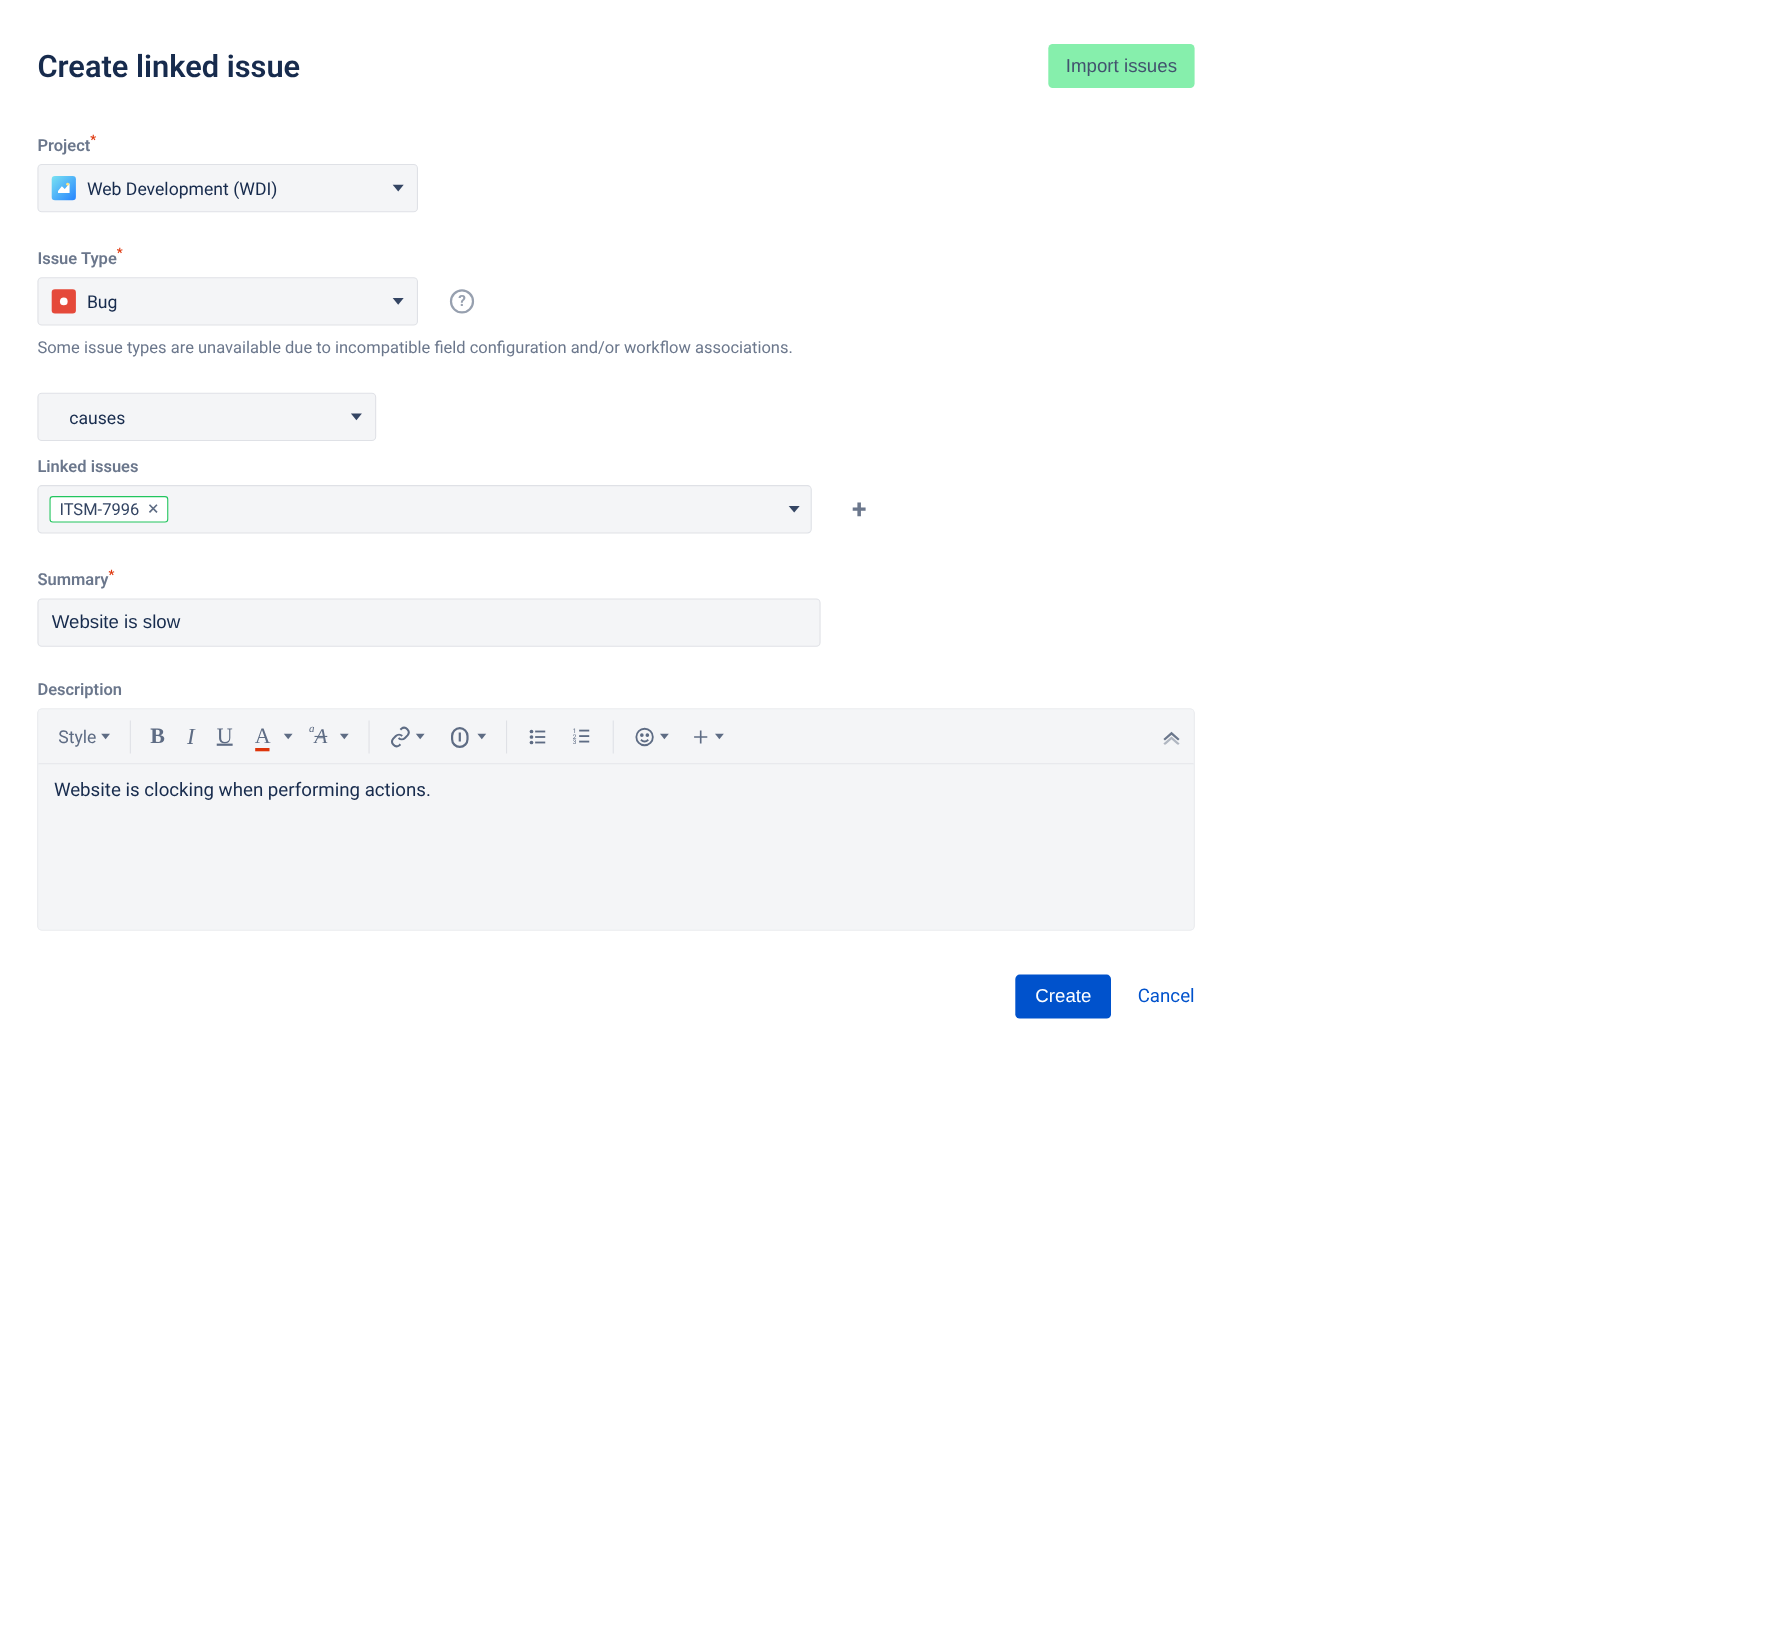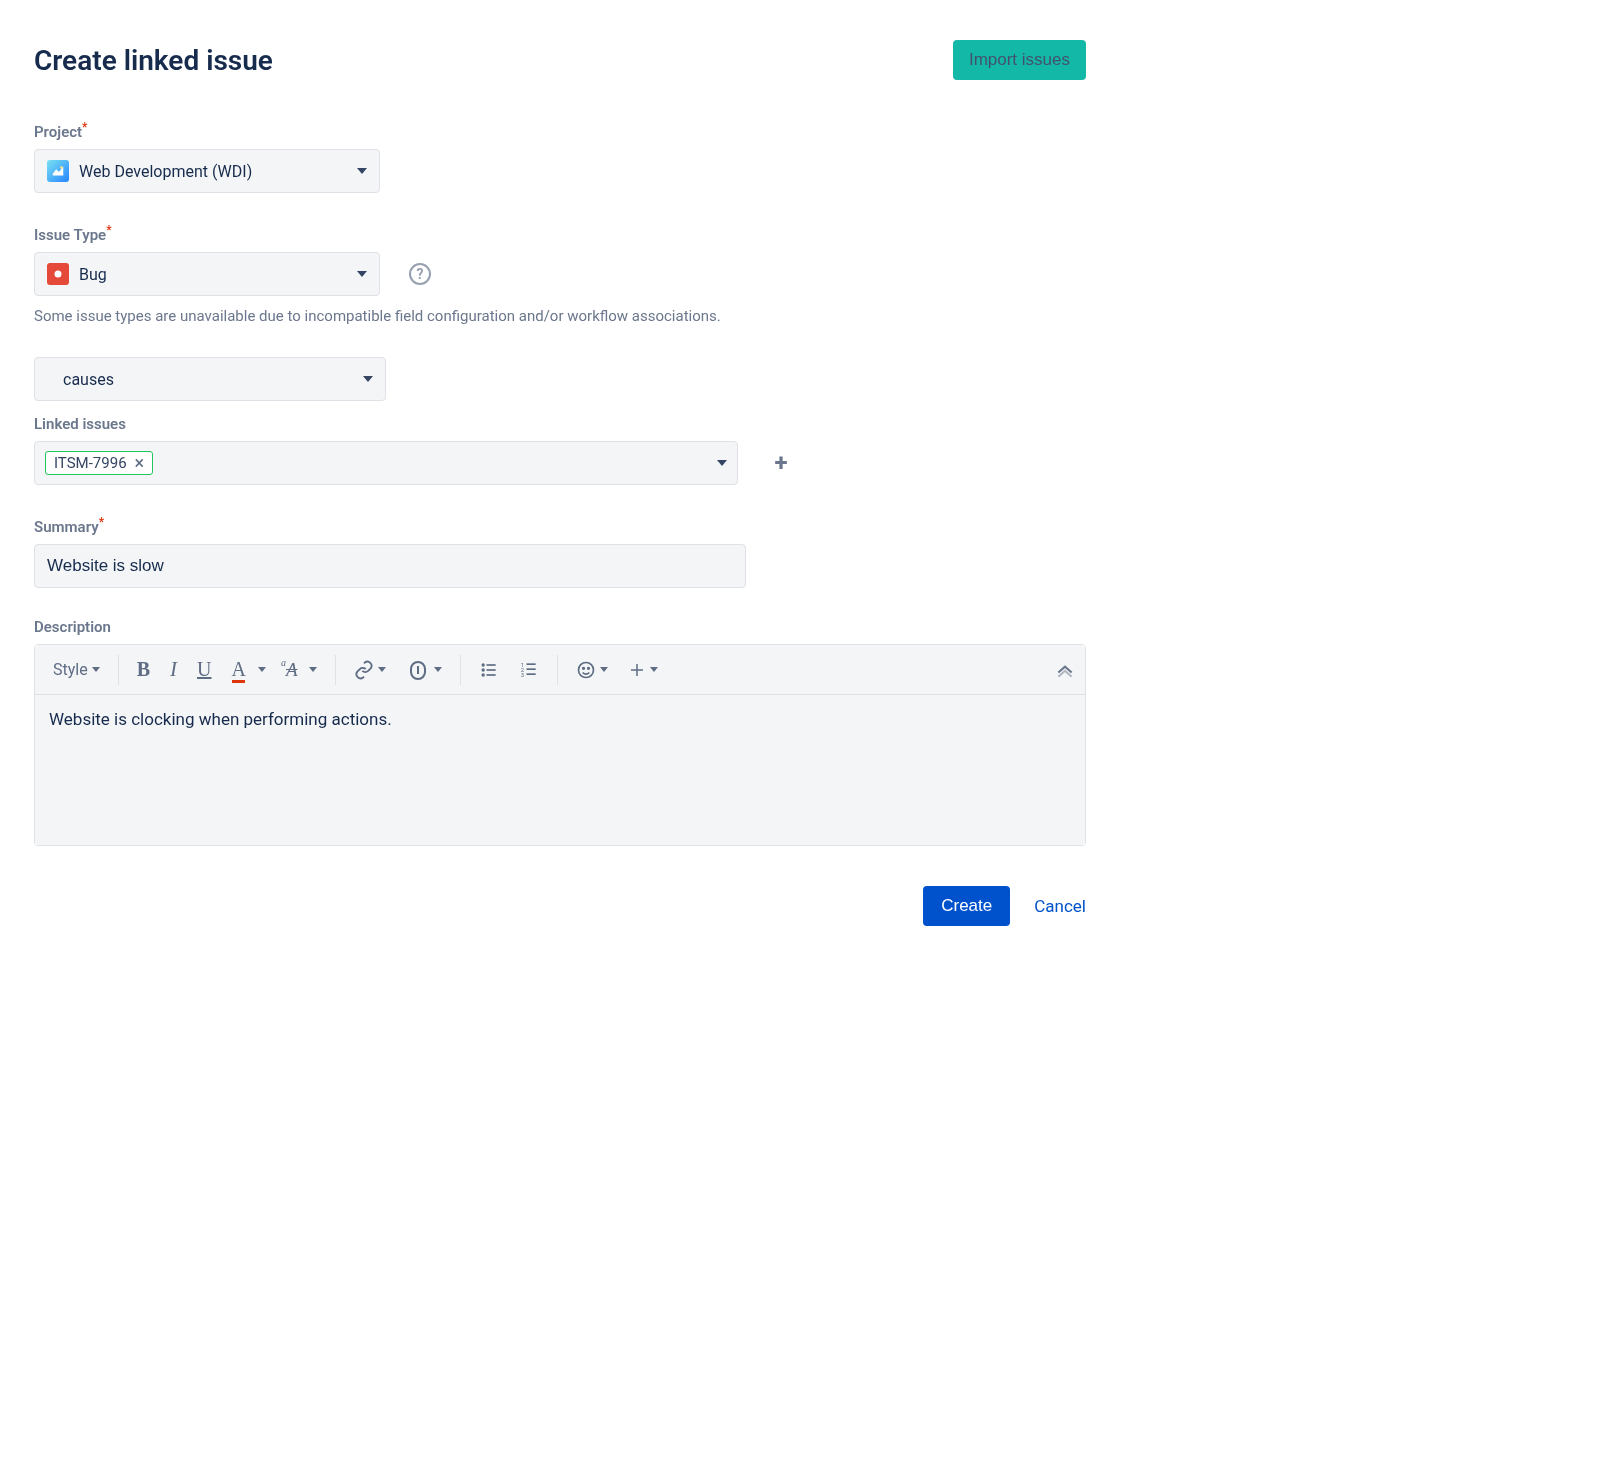--- a/index.html
+++ b/index.html
@@ -12,21 +12,21 @@
     width: 1120px;
   }
   .header-row {
     display: flex;
     justify-content: space-between;
     align-items: center;
     margin-bottom: 40px;
   }
   h1 { font-size: 28px; font-weight: 600; color: #172B4D; }
   .import-btn {
-    background: #14b8a6;
+    background: #86efac;
     border: none;
     color: #42526E;
     font-size: 17px;
     padding: 10px 16px;
     border-radius: 4px;
     cursor: pointer;
   }
   .field-group { margin-bottom: 30px; }
   .field-label {
     font-size: 15px;
@@ -43,21 +43,21 @@
     padding: 8px 12px;
     font-size: 16px;
     color: #172B4D;
     display: flex;
     align-items: center;
     justify-content: space-between;
     cursor: pointer;
     height: 44px;
   }
   .select-w-sm { width: 346px; }
-  .select-w-md { width: 352px; padding-left: 28px; }
+  .select-w-md { width: 308px; padding-left: 28px; }
   .proj-icon {
     width: 22px; height: 22px;
     background: linear-gradient(135deg, #79E2F2 0%, #2684FF 100%);
     border-radius: 3px;
     margin-right: 10px;
     display: inline-flex; align-items: center; justify-content: center;
     flex-shrink: 0;
   }
   .proj-icon svg { width: 14px; height: 14px; }
   .bug-icon {

